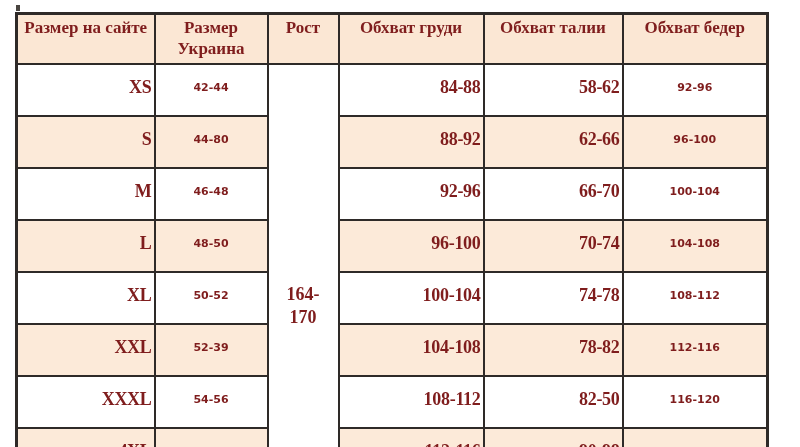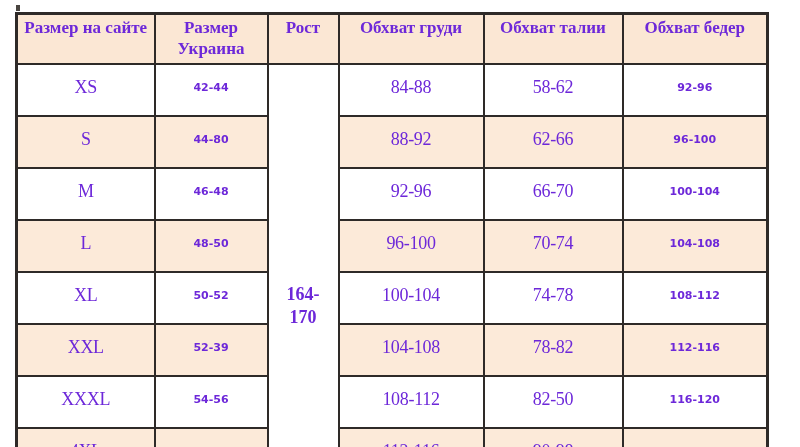--- a/index.html
+++ b/index.html
@@ -20,21 +20,21 @@
     left: 15px;
     top: 12px;
     width: 751px;
     border-collapse: collapse;
     table-layout: fixed;
     border: 3px solid #2e2a28;
   }
   .size-chart th, .size-chart td {
     border: 2px solid #2e2a28;
     text-align: center;
-    color: #6d28d9;
+    color: #7f1d1d;
     overflow: hidden;
   }
   col.c1 { width: 138px; }
   col.c2 { width: 113px; }
   col.c3 { width: 71px; }
   col.c4 { width: 145px; }
   col.c5 { width: 139px; }
   col.c6 { width: 145px; }
   .size-chart th {
     height: 45px;
@@ -48,23 +48,24 @@
   }
   .size-chart td {
     height: 44px;
     vertical-align: middle;
     padding: 0 2px 6px 2px;
     background: #ffffff;
   }
   tr.row-cream td { background: #fcead9; }
   td.serif {
     font-family: "Liberation Serif", "DejaVu Serif", serif;
-    font-weight: normal;
+    font-weight: bold;
     font-size: 18px;
     letter-spacing: -0.3px;
+    text-align: right;
   }
   td.sans {
     font-family: "DejaVu Sans", "Liberation Sans", sans-serif;
     font-weight: bold;
     font-size: 11px;
   }
   td.height-cell {
     background: #ffffff !important;
     vertical-align: top;
     padding: 218px 2px 0 2px;

